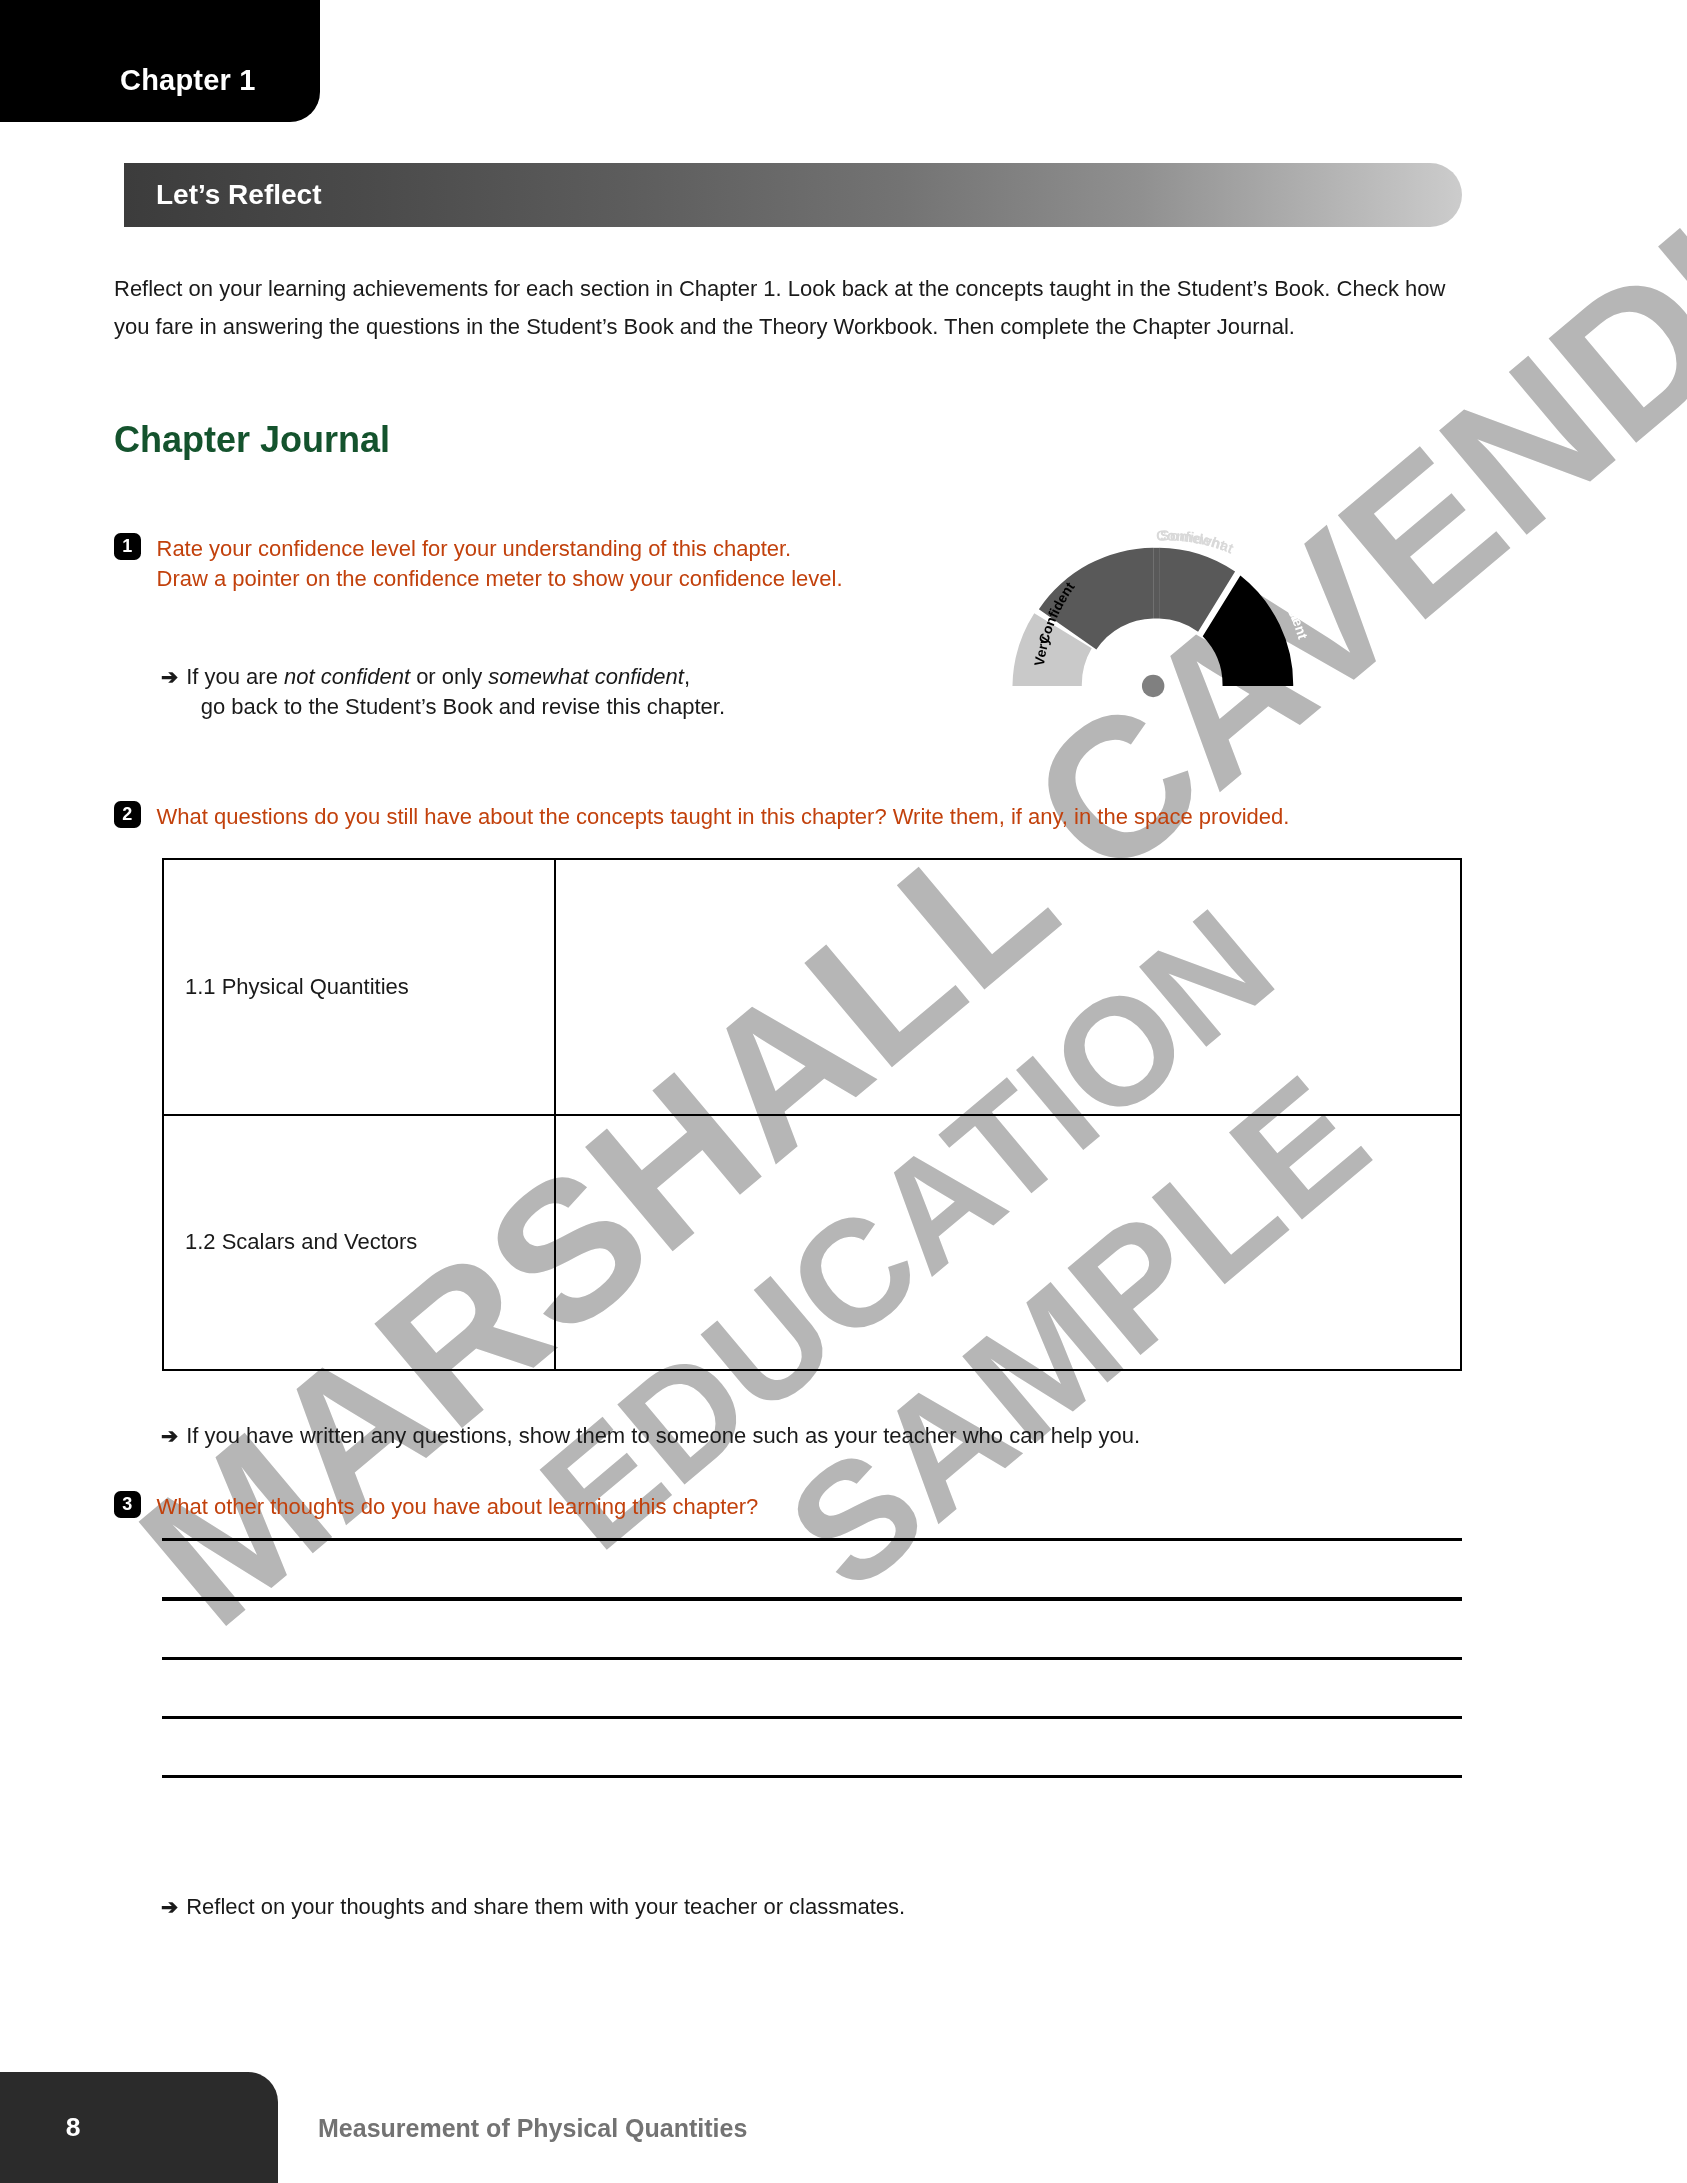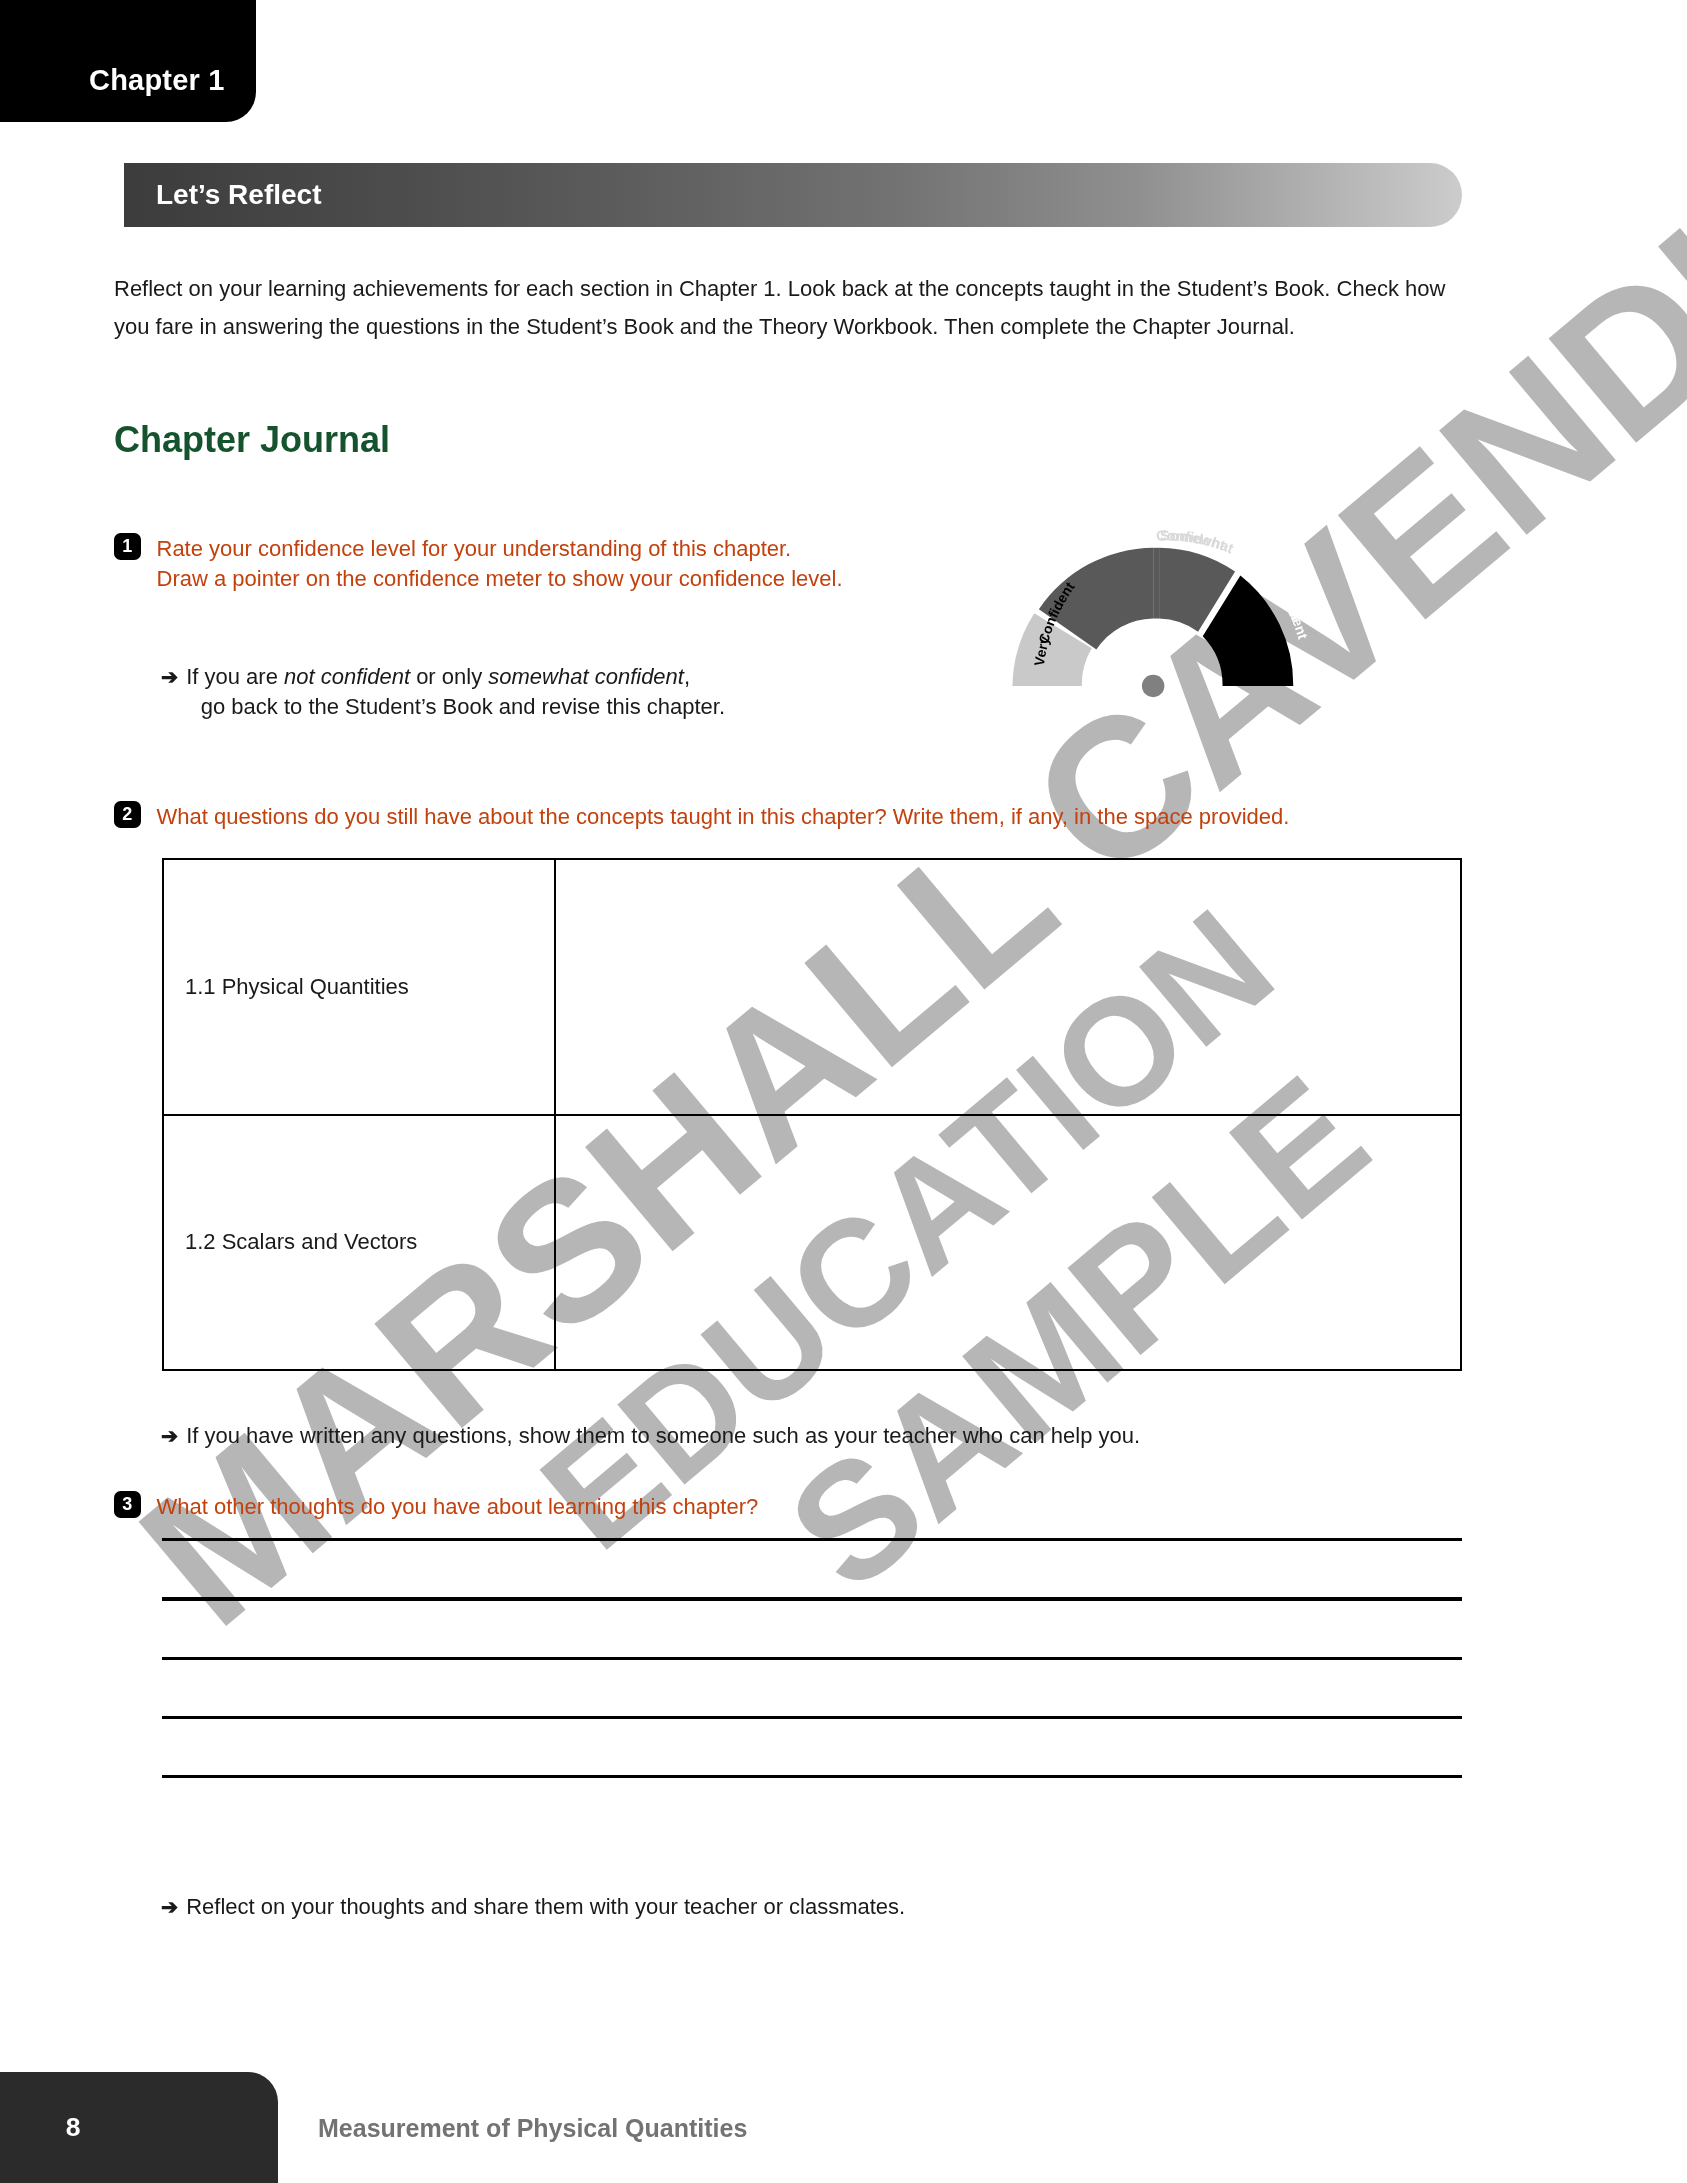--- a/index.html
+++ b/index.html
@@ -14,28 +14,28 @@
     overflow: hidden;
     font-family: "Liberation Sans", sans-serif;
     color: #000;
   }
 
   
   .chapter-tab {
     position: absolute;
     left: 0;
     top: 0;
-    width: 256px;
+    width: 320px;
     height: 122px;
     background: #000000;
     border-bottom-right-radius: 30px;
     display: flex;
     align-items: flex-end;
     box-sizing: border-box;
-    padding: 0 0 25px 89px;
+    padding: 0 0 25px 120px;
   }
   .chapter-tab-label {
     color: #ffffff;
     font-size: 29px;
     font-weight: bold;
     letter-spacing: 0.2px;
   }
 
   
   .ex-header {

